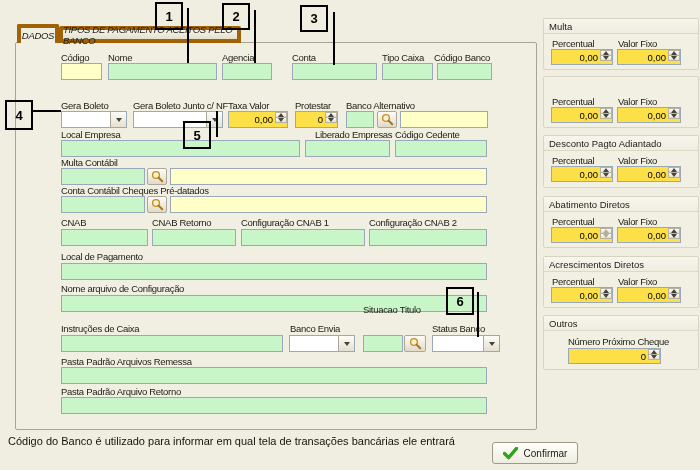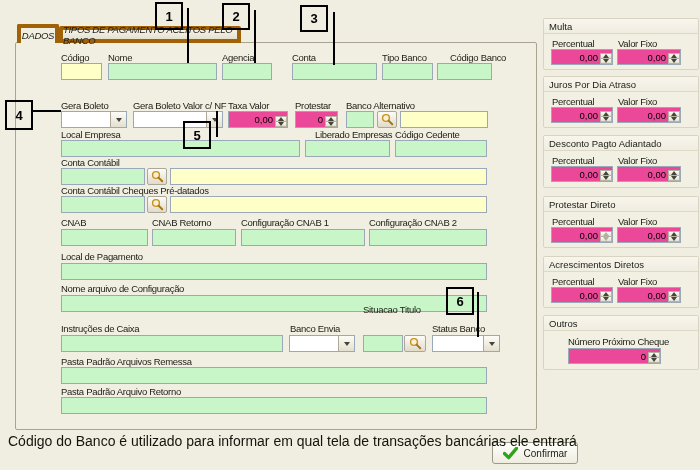--- a/index.html
+++ b/index.html
@@ -12,22 +12,22 @@
   .yellow{background:#ffffc8;}
   .combo{position:absolute;height:17px;border:1px solid #9aa8b8;box-sizing:border-box;background:#fff;
          display:flex;z-index:3;}
   .combo-val{flex:1;font-size:9.5px;}
   .combo-btn{width:15px;border-left:1px solid #aca899;background:linear-gradient(#fdfcf7,#e4e0cf);
              display:flex;align-items:center;justify-content:center;}
   .tri-dn{width:0;height:0;border-left:3px solid transparent;border-right:3px solid transparent;
           border-top:4px solid #44443a;}
   .tri-up{width:0;height:0;border-left:3px solid transparent;border-right:3px solid transparent;
           border-bottom:4px solid #44443a;}
-  .spin{position:absolute;height:17px;border:1px solid #9aa8b8;box-sizing:border-box;background:#ec4899;
-        display:flex;align-items:flex-end;z-index:3;}
+  .spin{position:absolute;height:17px;border:1px solid #9aa8b8;box-sizing:border-box;background:#fde047;
+        display:flex;align-items:flex-start;z-index:3;}
   .spin-val{flex:1;text-align:right;font-size:9.5px;padding-right:2px;align-self:center;}
   .spin-btns{width:12px;display:flex;flex-direction:column;margin:0;}
   .sb{flex:1;display:flex;align-items:center;justify-content:center;
       background:linear-gradient(#fdfcf7,#e4e0cf);border:1px solid #b7b3a2;margin:0;padding:0;}
   .sb.up{border-bottom-width:0;}
   .spin.disabled .tri-up{border-bottom-color:#b3af9f;}
   .spin.disabled .tri-dn{border-top-color:#b3af9f;}
   .magbtn{position:absolute;height:17px;width:20px;border:1px solid #aca899;border-radius:2px;
           background:linear-gradient(#fdfcf7,#e0dbc9);display:flex;align-items:center;justify-content:center;
           padding:0;z-index:3;}
@@ -42,47 +42,47 @@
   .grp-title{font-size:9.5px;color:#1c1c14;padding:2px 0 1px 5px;border-bottom:1px solid #ded9c6;
              background:linear-gradient(#f8f6ec,#efece0);}
   .glbl{position:absolute;top:19px;font-size:9.5px;letter-spacing:-0.3px;color:#1c1c14;white-space:nowrap;}
   .gspin{top:30px;height:16px;}
   .callout{position:absolute;border:2px solid #000;display:flex;align-items:center;justify-content:center;
            font-size:13px;font-weight:bold;color:#000;background:transparent;z-index:10;box-sizing:border-box;}
   .cline{position:absolute;background:#000;z-index:9;}
   .btn{position:absolute;height:22px;border:1px solid #9c9a8b;border-radius:3px;
        background:linear-gradient(#fffefb,#efede0);display:flex;align-items:center;justify-content:center;
        gap:6px;font-size:10px;color:#1c1c14;cursor:pointer;box-sizing:border-box;font-family:"Liberation Sans",sans-serif;}
-  .footer-note{position:absolute;left:8px;top:436px;font-size:14px;line-height:11.5px;color:#14140c;
+  .footer-note{position:absolute;left:8px;top:436px;font-size:11px;line-height:11.5px;color:#14140c;
                white-space:nowrap;z-index:2;}
 </style>
 </head>
 <body>
 
 <div id="app">
 
   <div class="panel"></div>
   <div class="tab active">DADOS</div>
   <div class="tab inactive">TIPOS DE PAGAMENTO ACEITOS PELO BANCO</div>
 
   <span class="lbl" style="left:61px;top:52px">Código</span>
   <span class="lbl" style="left:108px;top:52px">Nome</span>
   <span class="lbl" style="left:222px;top:52px">Agencia</span>
   <span class="lbl" style="left:292px;top:52px">Conta</span>
-  <span class="lbl" style="left:382px;top:52px">Tipo Banco</span>
-  <span class="lbl" style="left:450px;top:52px">Código Banco</span>
+  <span class="lbl" style="left:382px;top:52px">Tipo Caixa</span>
+  <span class="lbl" style="left:434px;top:52px">Código Banco</span>
   <input class="fld yellow" style="left: 61px; top: 63px; width: 41px;" value="">
   <input class="fld green" style="left: 108px; top: 63px; width: 109px;" value="">
   <input class="fld green" style="left: 222px; top: 63px; width: 50px;" value="">
   <input class="fld green" style="left: 292px; top: 63px; width: 85px;" value="">
   <input class="fld green" style="left: 382px; top: 63px; width: 51px;" value="">
   <input class="fld green" style="left: 437px; top: 63px; width: 55px;" value="">
 
   <span class="lbl" style="left:61px;top:100px">Gera Boleto</span>
-  <span class="lbl" style="left:133px;top:100px">Gera Boleto Valor c/ NF</span>
+  <span class="lbl" style="left:133px;top:100px">Gera Boleto Junto c/ NF</span>
   <span class="lbl" style="left:228px;top:100px">Taxa Valor</span>
   <span class="lbl" style="left:295px;top:100px">Protestar</span>
   <span class="lbl" style="left:346px;top:100px">Banco Alternativo</span>
   <div class="combo" style="left:61px;top:111px;width:66px">
     <span class="combo-val"></span>
     <span class="combo-btn">
         <i class="tri-dn"></i>
       </span>
   </div>
   <div class="combo" style="left:133px;top:111px;width:90px">
@@ -122,21 +122,21 @@
   </button>
   <input class="fld yellow" style="left: 400px; top: 111px; width: 88px;" value="">
 
   <span class="lbl" style="left:61px;top:129px">Local Empresa</span>
   <span class="lbl" style="left:315px;top:129px">Liberado Empresas</span>
   <span class="lbl" style="left:395px;top:129px">Código Cedente</span>
   <input class="fld green" style="left: 61px; top: 140px; width: 239px;" value="">
   <input class="fld green" style="left: 305px; top: 140px; width: 85px;" value="">
   <input class="fld green" style="left: 395px; top: 140px; width: 92px;" value="">
 
-  <span class="lbl" style="left:61px;top:157px">Conta Contábil</span>
+  <span class="lbl" style="left:61px;top:157px">Multa Contábil</span>
   <input class="fld green" style="left: 61px; top: 168px; width: 84px;" value="">
   <button class="magbtn" style="left:147px;top:168px">
     <svg width="13" height="13" viewBox="0 0 13 13">
         <circle cx="5" cy="5" r="3.4" fill="#fdf2cf" stroke="#c89020" stroke-width="1.4"></circle>
         <line x1="7.6" y1="7.6" x2="11.2" y2="11.2" stroke="#a87414" stroke-width="2" stroke-linecap="round"></line>
       </svg>
   </button>
   <input class="fld yellow" style="left: 170px; top: 168px; width: 317px;" value="">
 
   <span class="lbl" style="left:61px;top:185px">Conta Contábil Cheques Pré-datados</span>
@@ -216,21 +216,20 @@
             <i class="tri-up"></i>
           </span>
           <span class="sb dn">
             <i class="tri-dn"></i>
           </span>
         </span>
     </div>
   </div>
 
   <div class="grp" style="top:76px;height:52px">
-    <div class="grp-title">Juros Por Dia Atraso</div>
     <span class="glbl" style="left:8px">Percentual</span>
     <span class="glbl" style="left:74px">Valor Fixo</span>
     <div class="spin gspin" style="left:7px;width:62px">
       <span class="spin-val">0,00</span>
       <span class="spin-btns">
           <span class="sb up">
             <i class="tri-up"></i>
           </span>
           <span class="sb dn">
             <i class="tri-dn"></i>
@@ -272,21 +271,21 @@
             <i class="tri-up"></i>
           </span>
           <span class="sb dn">
             <i class="tri-dn"></i>
           </span>
         </span>
     </div>
   </div>
 
   <div class="grp" style="top:196px;height:52px">
-    <div class="grp-title">Protestar Direto</div>
+    <div class="grp-title">Abatimento Diretos</div>
     <span class="glbl" style="left:8px">Percentual</span>
     <span class="glbl" style="left:74px">Valor Fixo</span>
     <div class="spin gspin disabled yellow" style="left:7px;width:62px">
       <span class="spin-val">0,00</span>
       <span class="spin-btns">
           <span class="sb up">
             <i class="tri-up"></i>
           </span>
           <span class="sb dn">
             <i class="tri-dn"></i>

